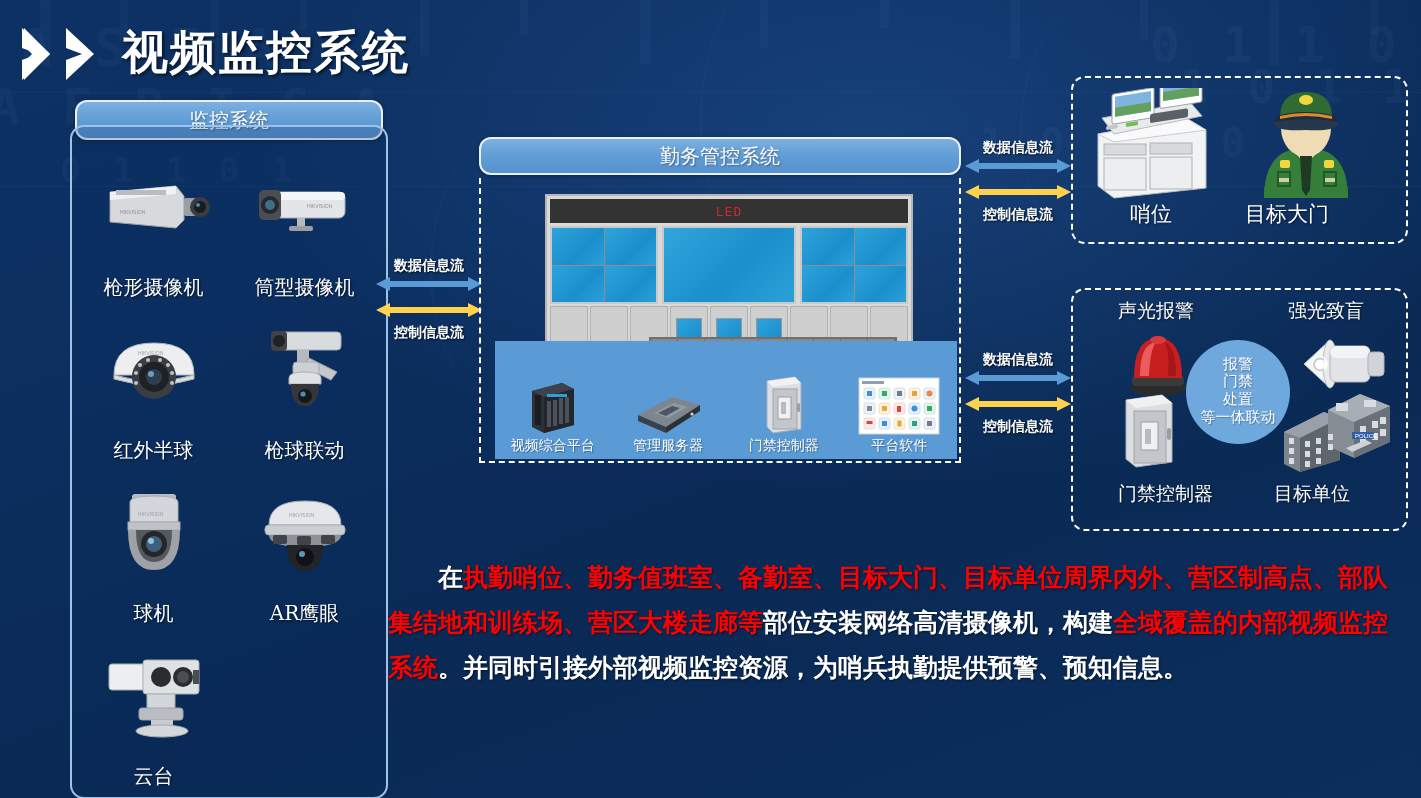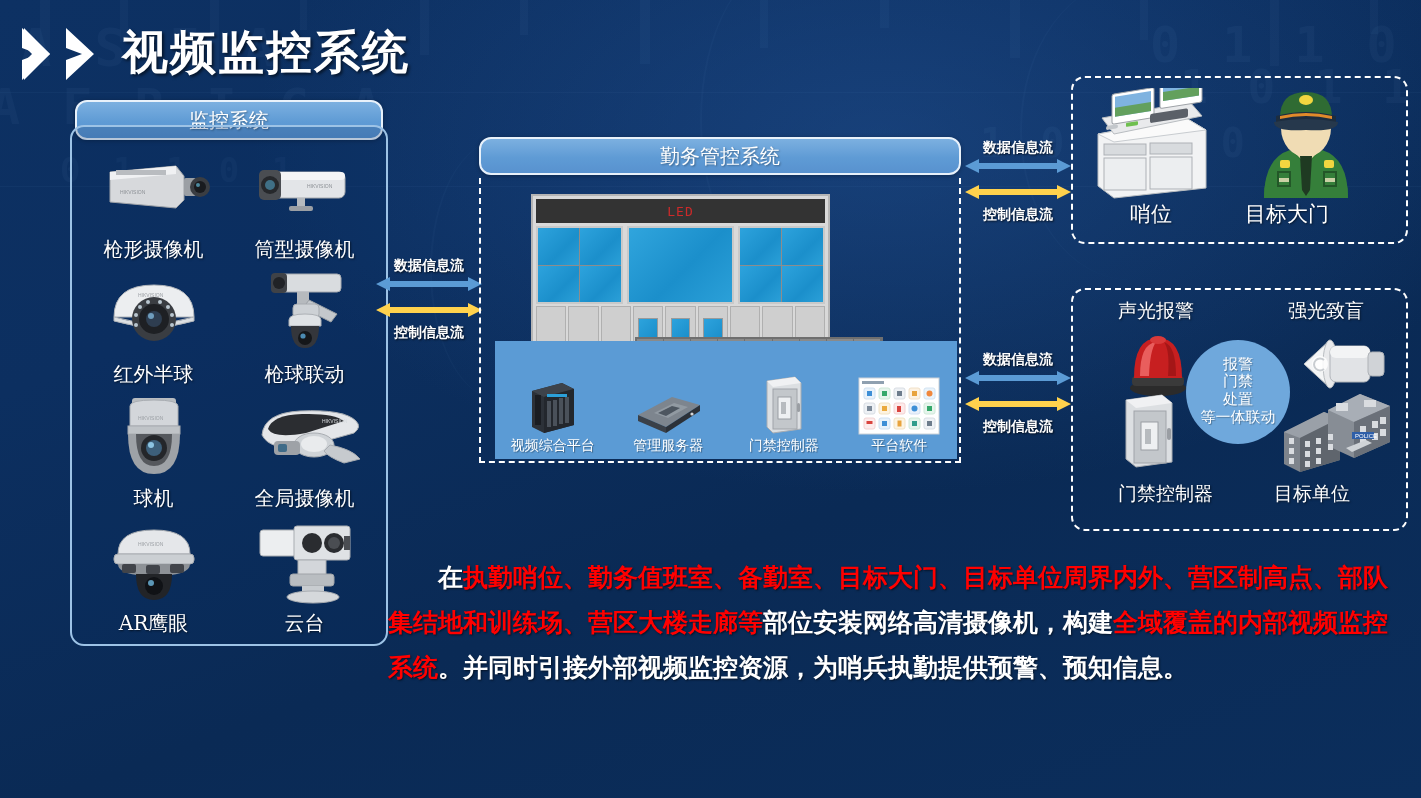--- a/index.html
+++ b/index.html
@@ -44,21 +44,21 @@
     background: linear-gradient(180deg,#7cb0e0 0%,#5f9bd5 55%,#5892cf 100%);
     border:2px solid #e8f1fa; border-radius:12px;
     color:#ffffff; font-family:"DejaVu Serif","Liberation Serif",serif;
     font-size:20px; text-align:center; display:flex; align-items:center;
     justify-content:center; text-shadow:1px 1px 2px rgba(0,0,0,.35);
     box-shadow:0 1px 4px rgba(0,0,0,.3);
   }
 
   
   #left-panel {
-    position:absolute; left:70px; top:125px; width:318px; height:521px;
+    position:absolute; left:70px; top:125px; width:318px; height:674px;
     border:2px solid #9dc3e6; border-radius:14px; background:rgba(10,45,95,0.22);
   }
   #left-header { position:absolute; left:75px; top:100px; width:308px; height:40px; }
   .cam-grid { position:absolute; inset:10px 6px 8px 6px;
     display:grid; grid-template-columns:1fr 1fr; grid-template-rows:repeat(4,1fr); }
   .cam-cell { display:flex; flex-direction:column; align-items:center; justify-content:flex-end; padding-bottom:2px;}
   .cam-art { flex:1; width:100%; display:flex; align-items:center; justify-content:center; }
   .cam-label {
     color:#ffffff; font-family:"DejaVu Serif","Liberation Serif",serif;
     font-size:20px; text-shadow:1px 1px 2px rgba(0,0,0,.6); line-height:1.1;
@@ -79,21 +79,21 @@
   .eq-row { position:absolute; left:0; right:0; bottom:4px; display:flex; }
   .eq { flex:1; display:flex; flex-direction:column; align-items:center; }
   .eq-art { height:62px; display:flex; align-items:flex-end; justify-content:center; }
   .eq-label {
     color:#ffffff; font-family:"DejaVu Serif","Liberation Serif",serif;
     font-size:14px; margin-top:2px; white-space:nowrap;
     text-shadow:1px 1px 1px rgba(0,0,0,.35);
   }
 
   
-  #videowall { position:absolute; left:50px; top:16px; width:299px; height:165px;padding-left:36px; }
+  #videowall { position:absolute; left:64px; top:16px; width:368px; height:165px;padding-left:36px; }
   .vw-frame { position:absolute; inset:0; background:#d9d9d9; border:2px solid #b5b5b5; }
   .vw-led { position:absolute; left:5px; right:5px; top:5px; height:24px; background:#333333;
     color:#cc2a2a; font-family:"DejaVu Sans Mono",monospace; font-size:13px;
     display:flex; align-items:center; justify-content:center; letter-spacing:1px; }
   .vw-screens { position:absolute; left:5px; right:5px; top:32px; height:78px; display:flex; gap:4px; }
   .vw-quad { flex:1; display:grid; grid-template-columns:1fr 1fr; grid-template-rows:1fr 1fr; gap:1px;
     background:#8d8d8d; border:2px solid #c9c9c9; }
   .vw-big { flex:1.25; background:linear-gradient(135deg,#30a5dd 0%,#1b8fcb 55%,#2ba0d8 100%); border:2px solid #c9c9c9; }
   .vw-cell { background:linear-gradient(135deg,#2da3dd 0%,#1b8fcb 60%,#2ba0d8 100%); }
   .vw-lower { position:absolute; left:5px; right:5px; top:112px; height:44px; display:flex; gap:2px; }
@@ -284,35 +284,20 @@
             <path d="M34 40 Q34 72 52 72 Q70 72 70 40 Z" fill="#55585d"></path>
             <circle cx="52" cy="54" r="13" fill="#24262a"></circle>
             <circle cx="52" cy="54" r="8" fill="#3d5f7a"></circle>
             <circle cx="49" cy="51" r="3" fill="#9ad6f5" opacity=".85"></circle>
             <text x="36" y="26" font-size="5" fill="#9da1a6" font-family="Liberation Sans,sans-serif">HIKVISION</text>
           </svg>
         </div>
         <span class="cam-label">球机</span>
       </div>
 
-      <div class="cam-cell">
-        <div class="cam-art">
-          <svg width="122" height="72" viewBox="0 0 122 72">
-            <path d="M18 34 Q20 12 56 10 Q100 8 112 20 Q118 26 110 32 L60 46 Q26 50 18 34 Z" fill="#e4e6e9" stroke="#a9adb2"></path>
-            <path d="M24 28 Q28 14 58 13 Q90 12 100 20 L62 32 Q30 38 24 28 Z" fill="#2b2d31"></path>
-            <ellipse cx="70" cy="44" rx="20" ry="12" fill="#cfd3d7" stroke="#a9adb2"></ellipse>
-            <ellipse cx="70" cy="43" rx="13" ry="8" fill="#e9ebed"></ellipse>
-            <rect x="30" y="40" width="26" height="14" rx="4" fill="#9ea2a7"></rect>
-            <rect x="34" y="43" width="9" height="8" rx="2" fill="#3f6b88"></rect>
-            <path d="M86 44 Q108 48 116 58 L100 62 Q84 56 80 50 Z" fill="#c6cace" stroke="#a9adb2"></path>
-            <text x="78" y="22" font-size="5" fill="#d7dade" font-family="Liberation Sans,sans-serif">HIKVISION</text>
-          </svg>
-        </div>
-        <span class="cam-label">全局摄像机</span>
-      </div>
 
       <div class="cam-cell">
         <div class="cam-art">
           <svg width="112" height="84" viewBox="0 0 112 84">
             <path d="M20 34 Q20 10 56 10 Q92 10 92 34 Z" fill="#e5e7ea" stroke="#a9adb2"></path>
             <rect x="16" y="34" width="80" height="10" rx="4" fill="#cbcfd3" stroke="#a9adb2"></rect>
             <path d="M20 44 Q20 56 56 56 Q92 56 92 44 Z" fill="#8e9297"></path>
             <g fill="#41444a">
               <rect x="24" y="44" width="14" height="9" rx="2"></rect>
               <rect x="48" y="45" width="14" height="9" rx="2"></rect>

